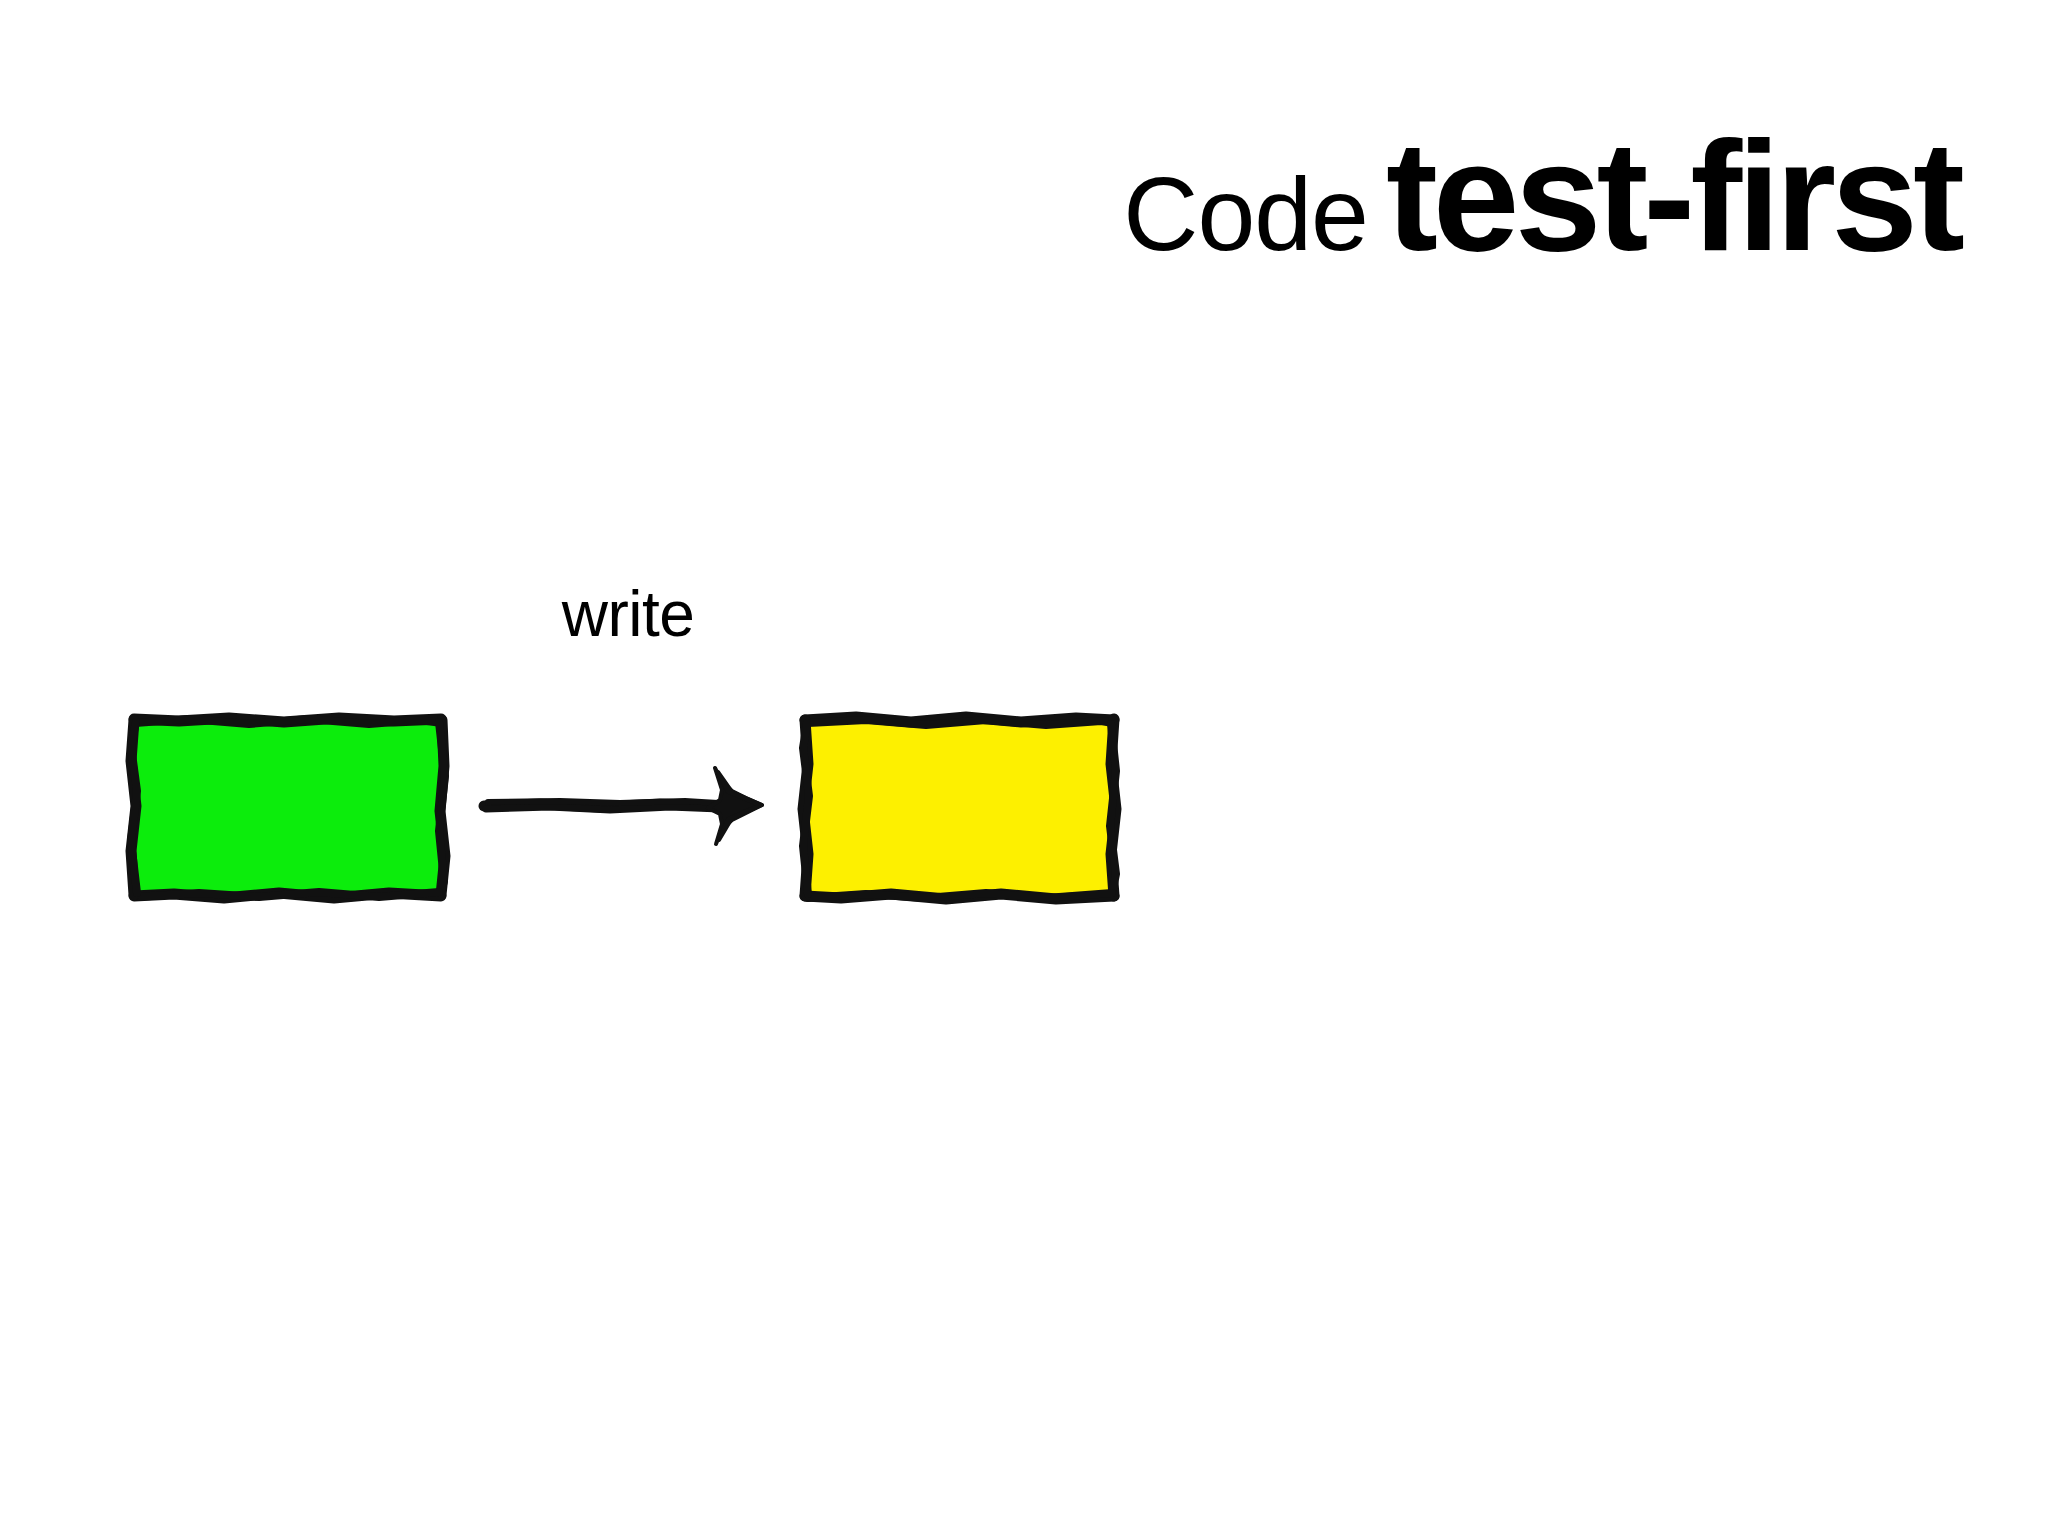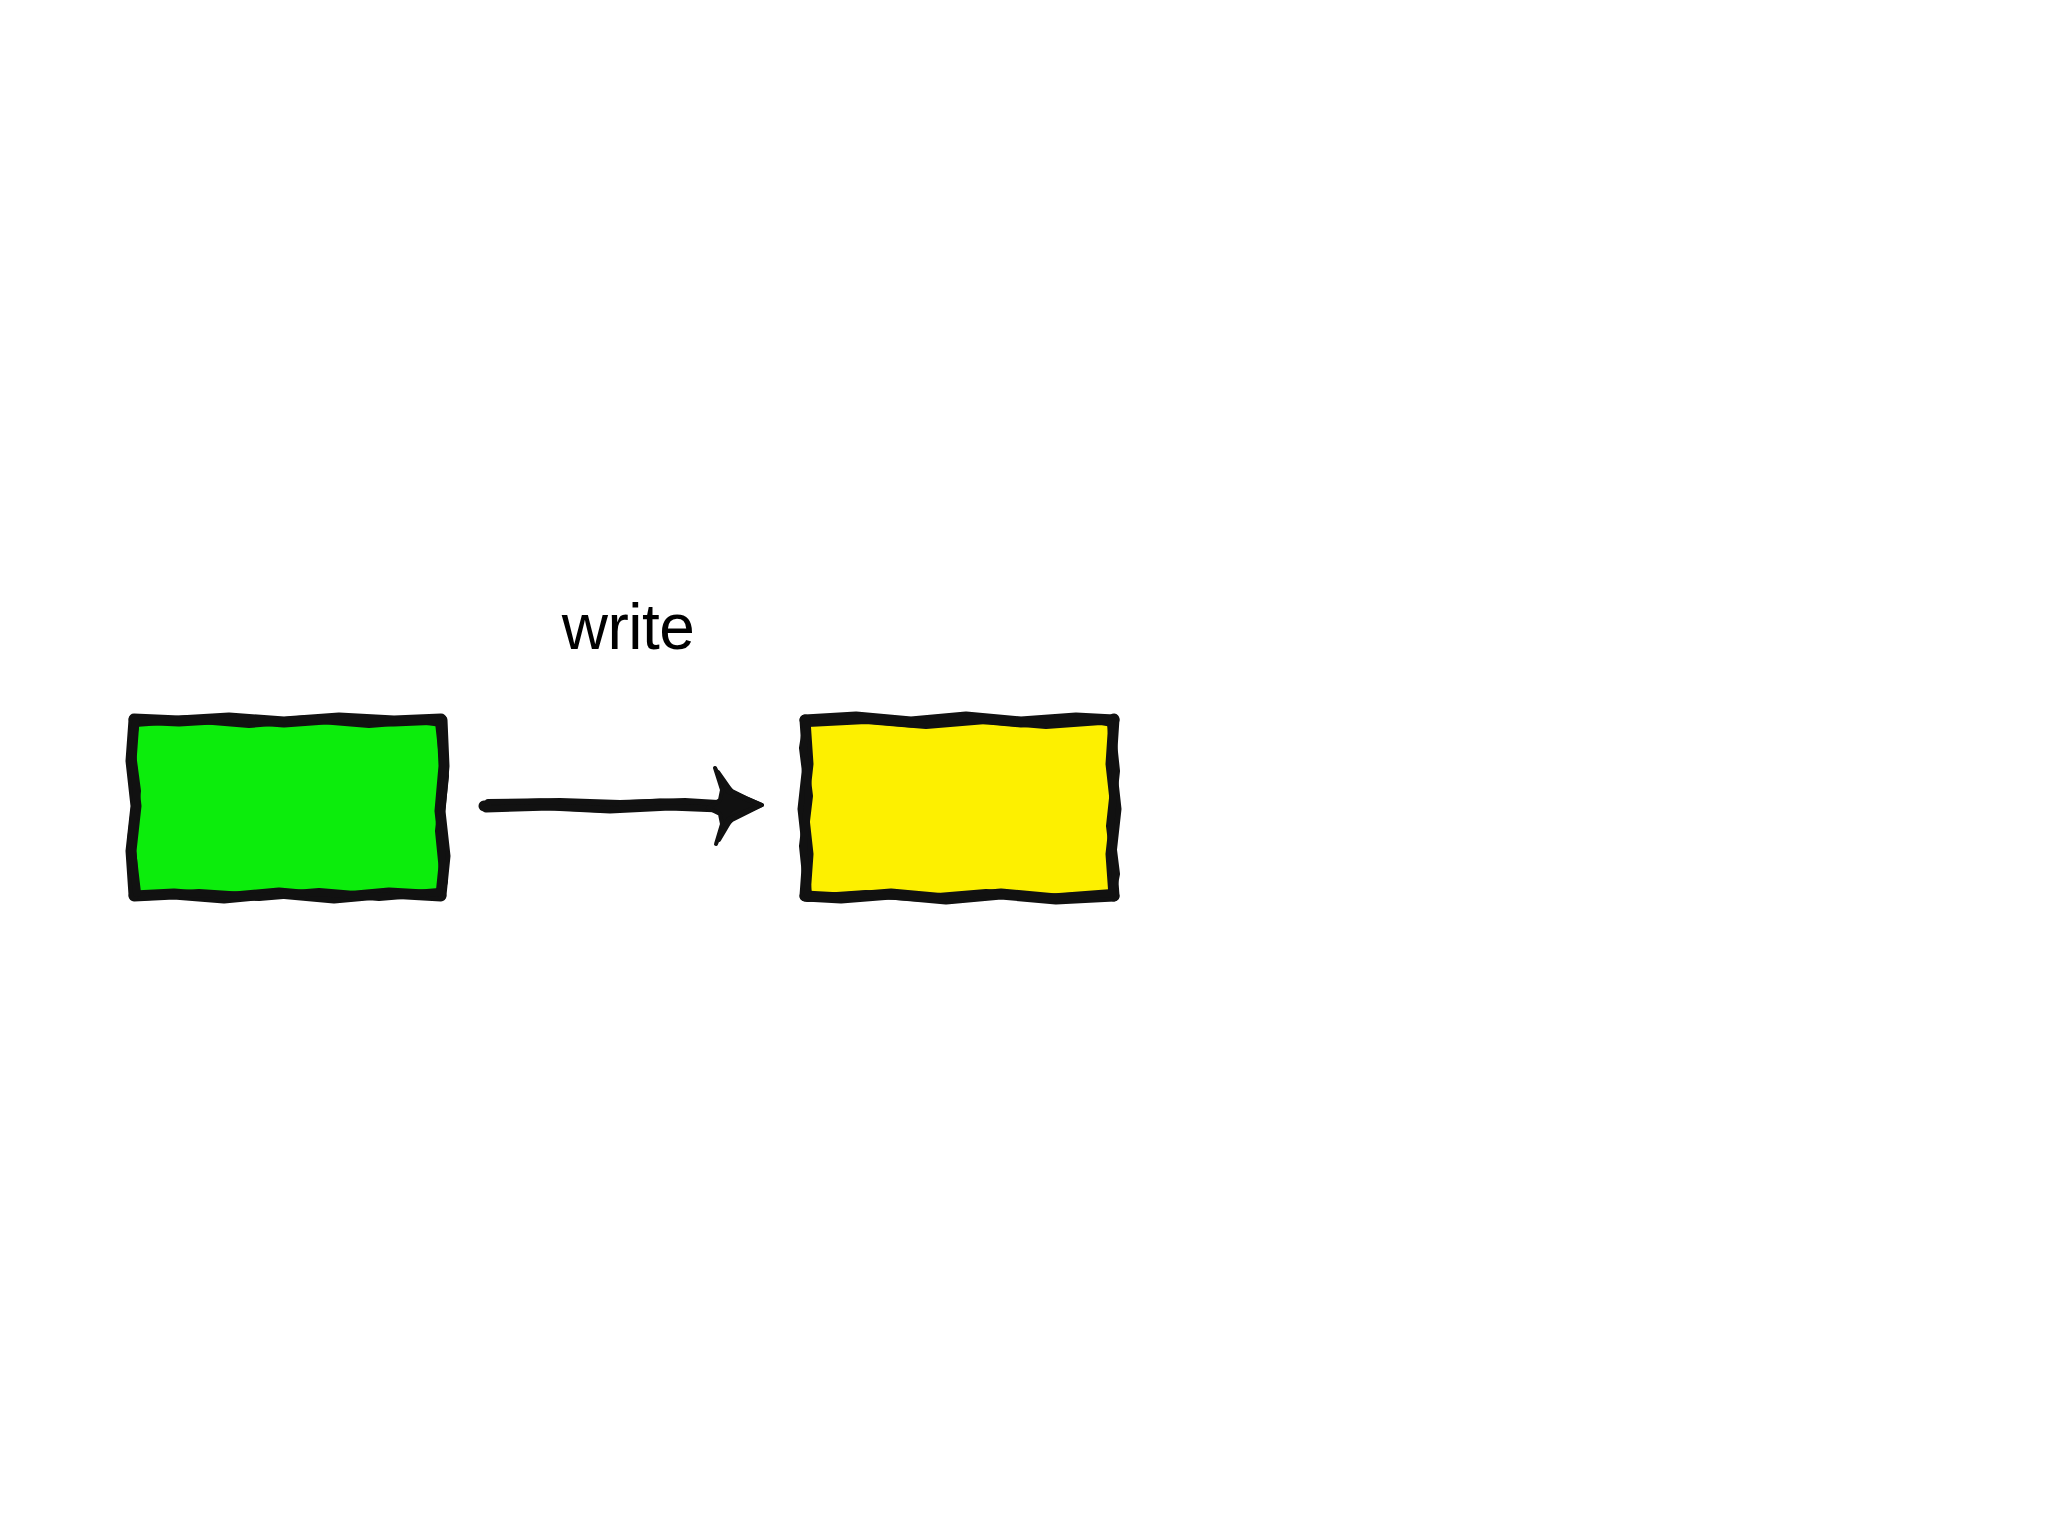--- a/index.html
+++ b/index.html
@@ -92,39 +92,42 @@
   #arrow-write-test svg {
     width: 100%;
     height: 100%;
     overflow: visible;
   }
 
   
   #edge-label-write-test {
     position: absolute;
     left: 448px;
-    top: 593px;
+    top: 580px;
     width: 360px;
     text-align: center;
     color: #000000;
     font-family: "Liberation Sans", sans-serif;
     font-size: 64px;
     font-weight: 400;
     line-height: 1.08;
     letter-spacing: -0.5px;
   }
   #edge-label-write-test .lbl-line {
     display: block;
   }
 </style>
 </head>
 <body>
 
 <div id="slide">
 
+  <div id="title-block">
+    <span id="title-lead">Code</span><span id="title-main">test-first</span>
+  </div>
 
   <div id="diagram">
 
     <div class="sketch-box" id="box-green">
       <svg viewBox="0 0 338 204" preserveAspectRatio="none">
         <rect x="14" y="14" width="310" height="176" fill="#0ced0c"></rect>
         <g fill="none" stroke="#111111" stroke-linecap="round" stroke-linejoin="round">
           <path d="M15 13 L60 15 L110 12 L165 16 L220 12 L275 15 L322 13" stroke-width="11"></path>
           <path d="M16 17 L70 13 L130 18 L190 13 L250 18 L300 14 L323 17" stroke-width="8"></path>
           <path d="M323 14 L325 60 L321 105 L326 150 L322 189" stroke-width="11"></path>

